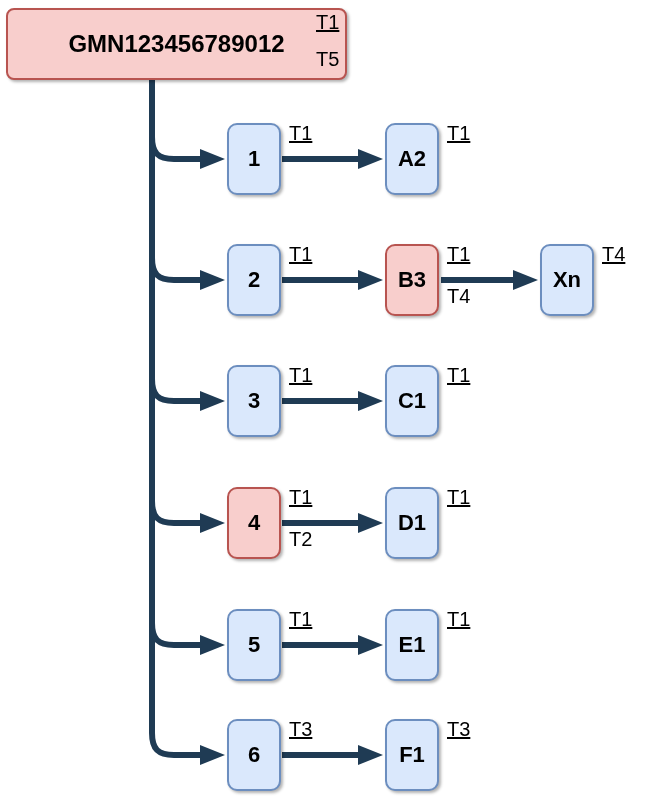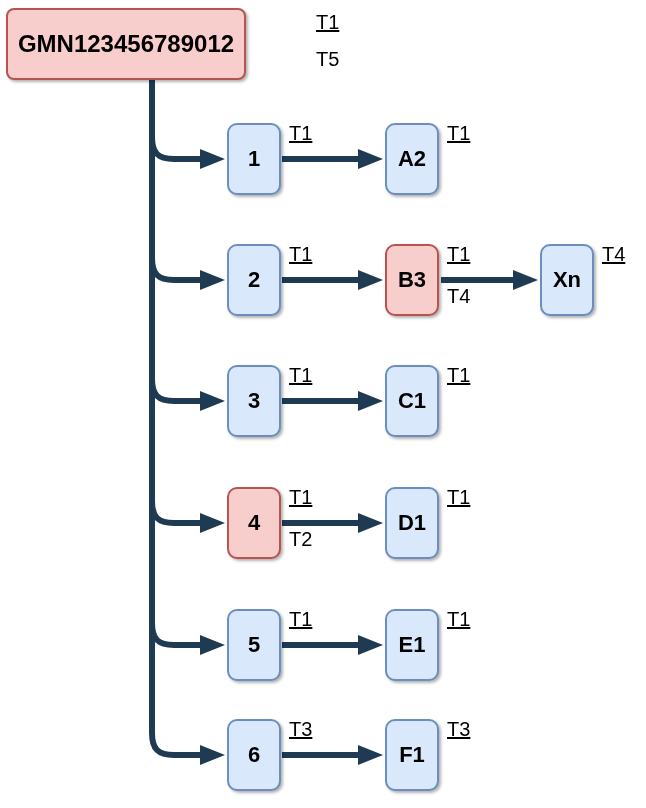--- a/index.html
+++ b/index.html
@@ -23,21 +23,21 @@
 
   .node-label { font-weight: bold; font-size: 22px; color: var(--text, #000); }
 
   .tag {
     position: absolute; left: 60px; font-size: 20px; line-height: 23px;
     color: var(--text, #000); white-space: nowrap; z-index: 2;
   }
   .tag-top { top: -3px; text-decoration: underline; }
   .tag-bottom { top: 39px; }
 
-  .root-node { left: 6px; top: 8px; width: 240px; height: 72px; border-radius: 8px; }
+  .root-node { left: 6px; top: 8px; width: 341px; height: 72px; border-radius: 8px; }
   .root-node .node-label { font-size: 24px; }
   .root-node .tag { left: 308px; }
   .root-node .tag-top { top: 1px; }
   .root-node .tag-bottom { top: 38px; }
 
   .col-child { left: 227px; }
   .col-target { left: 385px; }
   .col-extra { left: 540px; }
 
   .r1 { top: 123px; }

